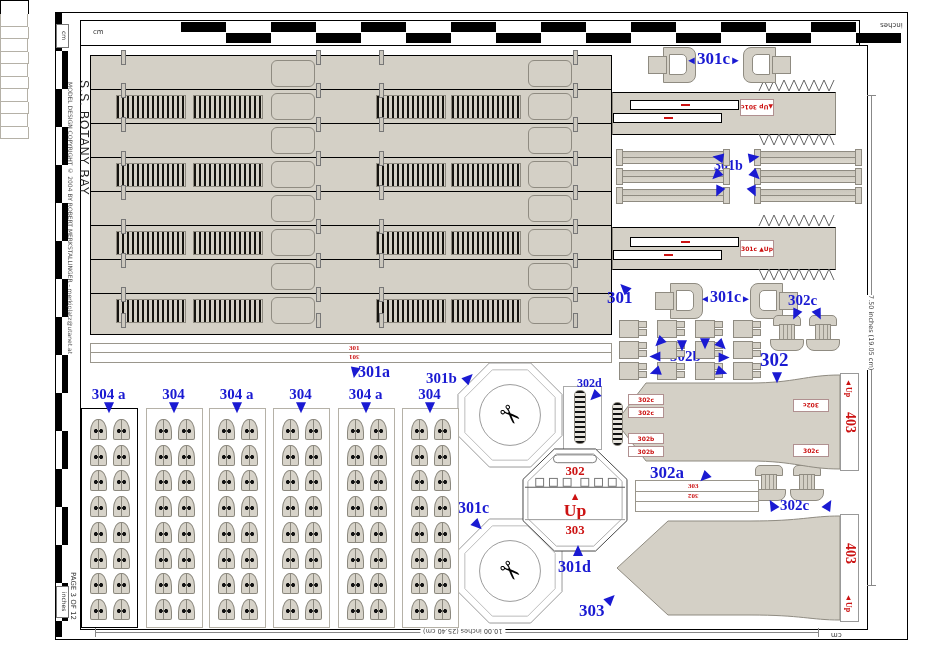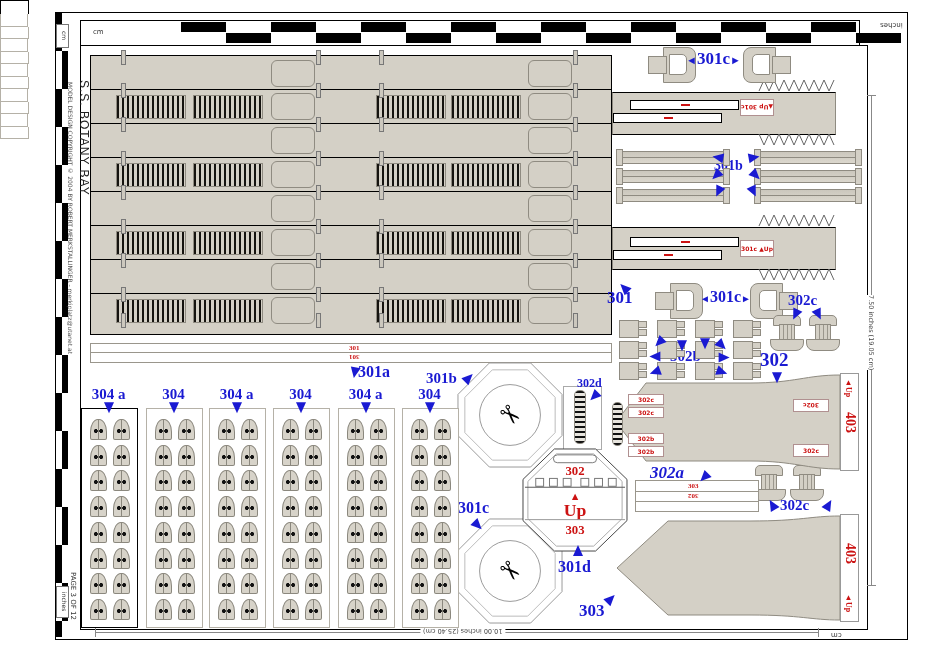--- a/index.html
+++ b/index.html
@@ -340,21 +340,21 @@
   <div class="bl" style="left:607px;top:288px;font-size:17px;">301</div>
   <div class="bl" style="left:700px;top:288px;font-size:16px;">
     <span style="font-size:10px;">◄</span><span>301c</span><span style="font-size:10px;">►</span>
   </div>
   <div class="bl" style="left:788px;top:292px;font-size:15px;">302c</div>
   <div class="bl" style="left:670px;top:348px;font-size:15px;">302b</div>
   <div class="bl" style="left:760px;top:349px;font-size:19px;">302</div>
   <div class="bl" style="left:358px;top:363px;font-size:16px;">301a</div>
   <div class="bl" style="left:426px;top:370px;font-size:15px;">301b</div>
   <div class="bl" style="left:577px;top:376px;font-size:12px;">302d</div>
-  <div class="bl" style="left:650px;top:463px;font-size:17px;font-style:italic;">302a</div>
+  <div class="bl" style="left:650px;top:463px;font-size:17px;">302a</div>
   <div class="bl" style="left:458px;top:499px;font-size:16px;">301c</div>
   <div class="bl" style="left:780px;top:497px;font-size:15px;">302c</div>
   <div class="bl" style="left:558px;top:558px;font-size:16px;">301d</div>
   <div class="bl" style="left:579px;top:601px;font-size:17px;">303</div>
 
 <div class="rod" style="left: 618px; top: 151px; width: 108px;">
       <i></i>
       <div class="cap" style="left: -3px;"></div>
       <div class="cap" style="right: -3px;"></div>
     </div>

